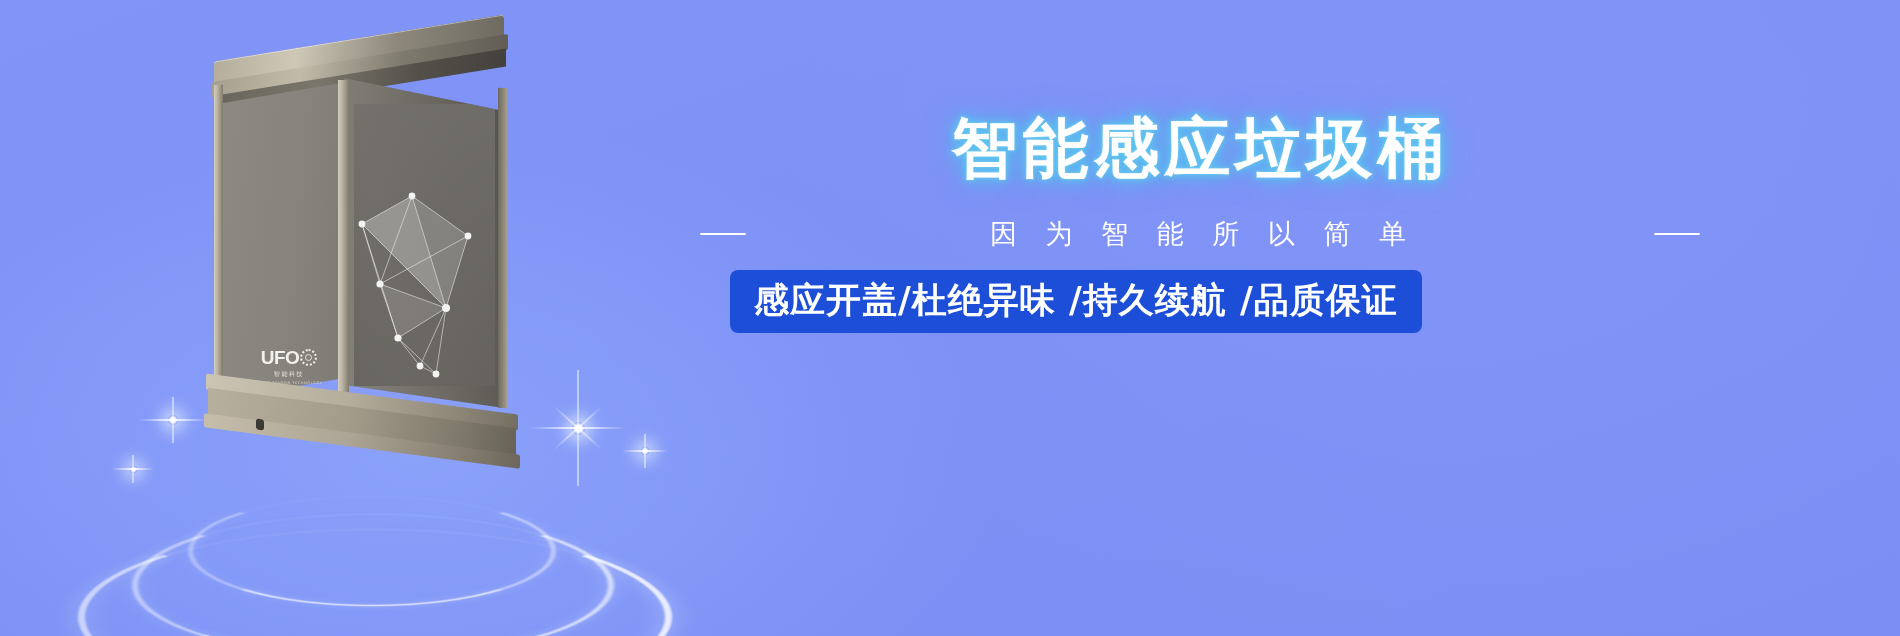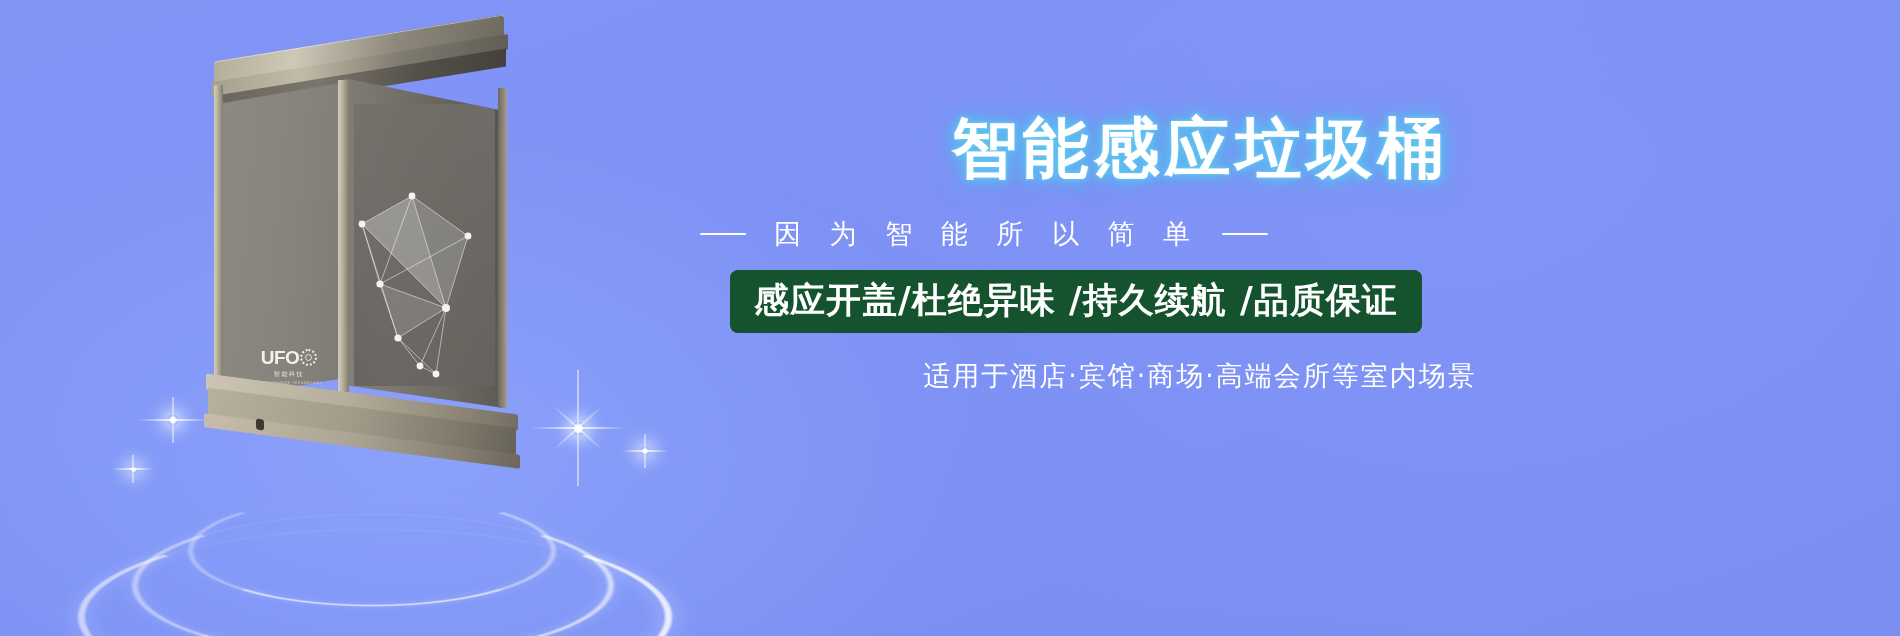--- a/index.html
+++ b/index.html
@@ -216,37 +216,37 @@
     letter-spacing: 5px;
     color: #ffffff;
     line-height: 1;
     text-shadow:
       0 0 2px #7ad0f2, 0 0 6px #66c6ef, 0 0 12px #57bdee,
       0 0 20px rgba(80,190,240,0.9), 0 0 30px rgba(80,190,240,0.55);
     white-space: nowrap;
   }
   .subtitle {
     position: absolute; left: 0; top: 216px; width: 1000px;
-    display: flex; align-items: center; justify-content: flex-start; gap: 22px;
+    display: flex; align-items: center; justify-content: space-between; gap: 22px;
     color: #ffffff;
     font-family: "DejaVu Sans", "Liberation Sans", sans-serif;
     font-size: 27px;
     letter-spacing: 10px;
     white-space: nowrap;
   }
   .subtitle .dash {
     display: inline-block; width: 46px; height: 2px;
     background: #ffffff; border-radius: 1px; flex: none;
   }
   .subtitle .txt { padding-left: 6px; }
 
   .features {
     position: absolute; left: 30px; top: 270px;
     padding: 11px 24px 13px 24px;
-    background: #14532d;
+    background: #1d4ed8;
     border-radius: 8px;
     color: #ffffff;
     font-family: "DejaVu Sans", "Liberation Sans", sans-serif;
     font-size: 35px;
     font-weight: 700;
     letter-spacing: 1px;
     white-space: nowrap;
     line-height: 1.12;
   }
 
@@ -355,16 +355,15 @@
     <div class="title">智能感应垃圾桶</div>
 
     <div class="subtitle">
       <span class="dash"></span>
       <span class="txt">因 为 智 能   所 以 简 单</span>
       <span class="dash"></span>
     </div>
 
     <div class="features">感应开盖/杜绝异味 /持久续航 /品质保证</div>
 
-    <div class="scenes">适用于酒店·宾馆·商场·高端会所等室内场景</div>
   </div>
 
 </div>
 
 </body></html>

